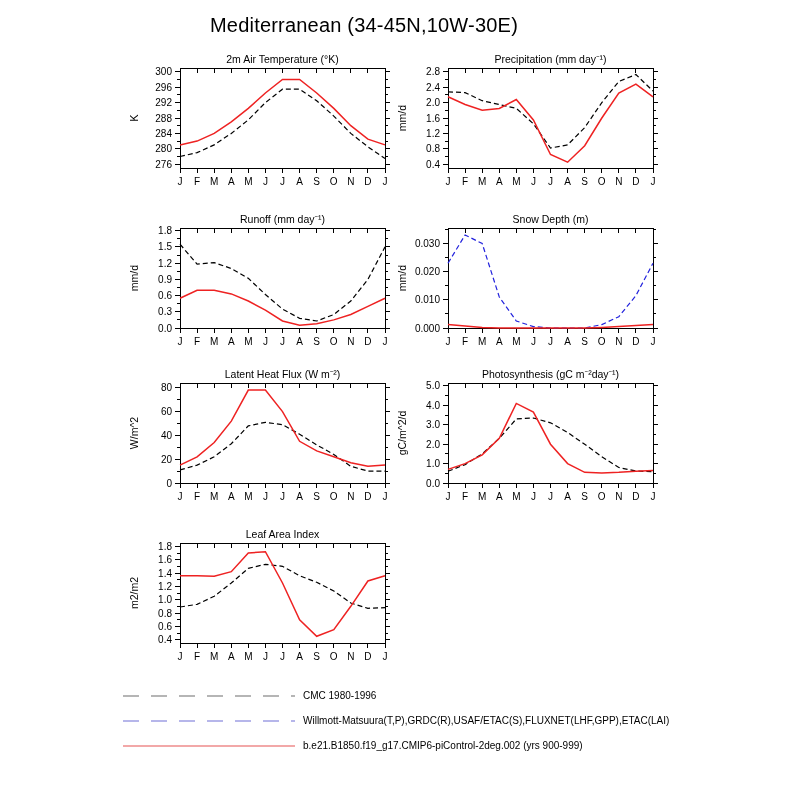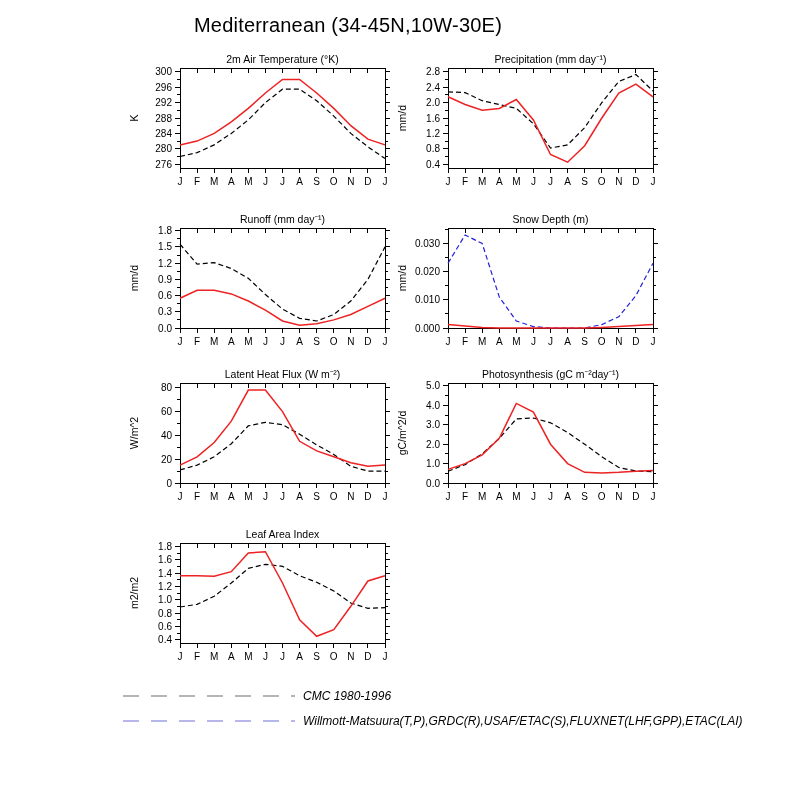--- a/index.html
+++ b/index.html
@@ -2,29 +2,29 @@
 <html><head>
 <meta charset="utf-8">
 <style>
   html,body { margin:0; padding:0; }
   body {
     width:800px; height:800px; position:relative;
     background:#ffffff; overflow:hidden;
     font-family:"Liberation Sans", sans-serif; color:#000;
   }
   .main-title {
-    position:absolute; top:14px; left:0; width:696px;
+    position:absolute; top:14px; left:16px; width:696px;
     text-align:center; font-size:20px; letter-spacing:0.2px;
   }
   #panels svg { position:absolute; overflow:visible; }
   #panels svg text { font-family:"Liberation Sans", sans-serif; fill:#000; }
   .legend { position:absolute; left:123px; top:683px; }
   .legend-row { display:flex; align-items:center; height:25px; }
   .legend-line { flex:0 0 172px; width:172px; height:2px; margin-right:8px; }
-  .legend-label { font-size:12px; white-space:nowrap;font-style:italic; }
+  .legend-label { font-size:10px; white-space:nowrap; }
 </style>
 </head>
 <body>
 
 <div class="page">
 
   <div class="main-title">Mediterranean (34-45N,10W-30E)</div>
 
   <div id="panels">
       <svg width="287" height="148" style="left: 118px; top: 50px;">
@@ -561,15 +561,19 @@
 
   <div class="legend">
     <div class="legend-row">
       <span class="legend-line" style="background: repeating-linear-gradient(90deg, rgb(181, 181, 181) 0px, rgb(181, 181, 181) 16px, transparent 16px, transparent 28px);"></span>
       <span class="legend-label">CMC 1980-1996</span>
     </div>
     <div class="legend-row">
       <span class="legend-line" style="background: repeating-linear-gradient(90deg, rgb(182, 182, 234) 0px, rgb(182, 182, 234) 16px, transparent 16px, transparent 28px);"></span>
       <span class="legend-label">Willmott-Matsuura(T,P),GRDC(R),USAF/ETAC(S),FLUXNET(LHF,GPP),ETAC(LAI)</span>
     </div>
+    <div class="legend-row">
+      <span class="legend-line" style="background: rgb(242, 168, 168);"></span>
+      <span class="legend-label">b.e21.B1850.f19_g17.CMIP6-piControl-2deg.002 (yrs 900-999)</span>
+    </div>
   </div>
 
 </div>
 
 </body></html>

